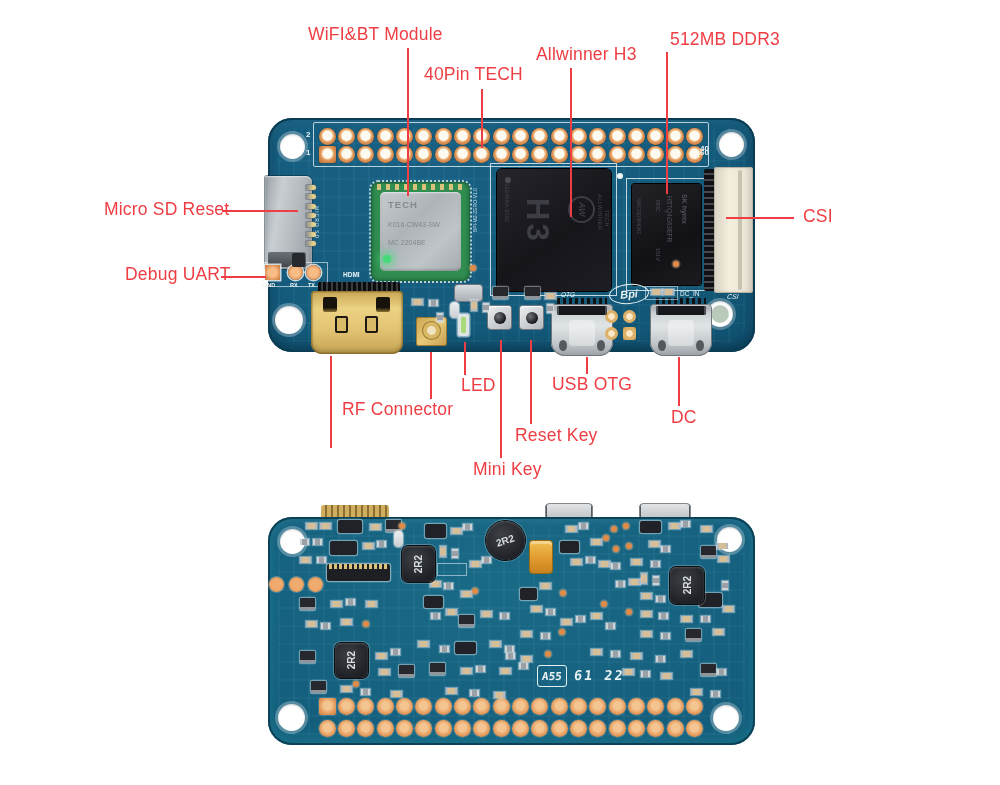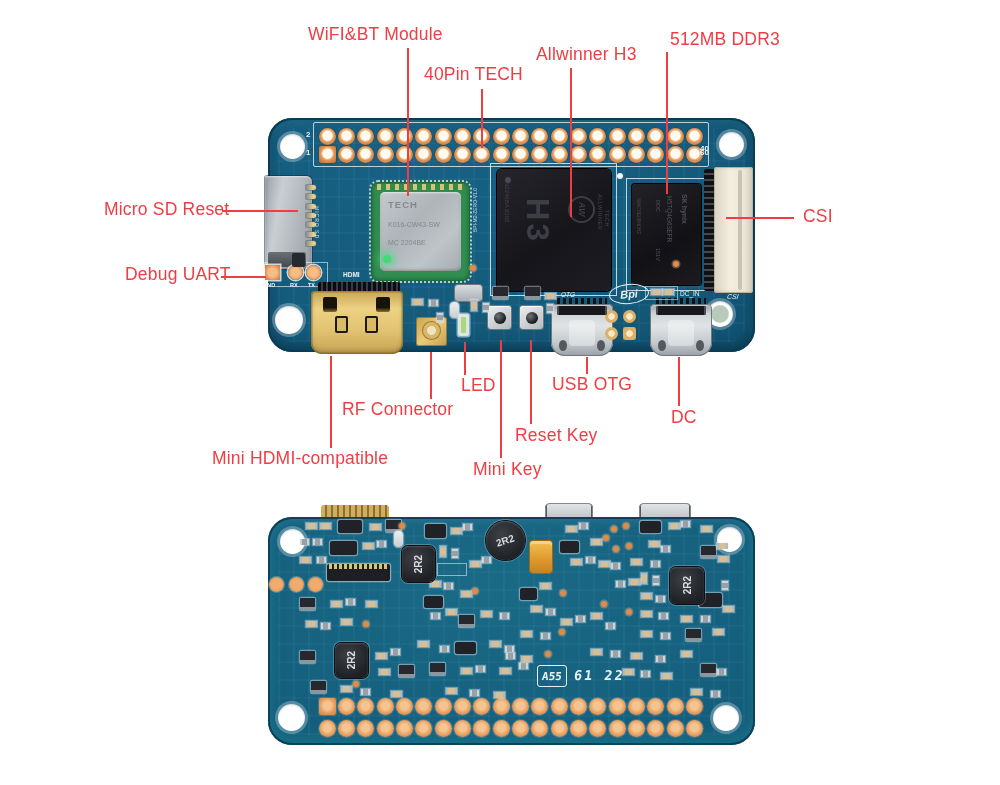--- a/index.html
+++ b/index.html
@@ -325,21 +325,20 @@
   <div class="cline" style="left:222px;top:210px;width:76px;height:2px"></div>
   <div class="callout" style="left:125px;top:264px">Debug UART</div>
   <div class="cline" style="left:221px;top:276px;width:45px;height:2px"></div>
   <div class="callout" style="left:803px;top:206px">CSI</div>
   <div class="cline" style="left:726px;top:217px;width:68px;height:2px"></div>
 
   <div class="callout" style="left:461px;top:375px">LED</div>
   <div class="cline" style="left:464px;top:342px;width:2px;height:33px"></div>
   <div class="callout" style="left:342px;top:399px">RF Connector</div>
   <div class="cline" style="left:430px;top:352px;width:2px;height:47px"></div>
-  <div class="callout" style="left:212px;top:448px">Mini HDMI-compatible</div>
   <div class="cline" style="left:330px;top:356px;width:2px;height:92px"></div>
   <div class="callout" style="left:473px;top:459px">Mini Key</div>
   <div class="cline" style="left:500px;top:340px;width:2px;height:118px"></div>
   <div class="callout" style="left:515px;top:425px">Reset Key</div>
   <div class="cline" style="left:530px;top:340px;width:2px;height:84px"></div>
   <div class="callout" style="left:552px;top:374px">USB OTG</div>
   <div class="cline" style="left:586px;top:357px;width:2px;height:17px"></div>
   <div class="callout" style="left:671px;top:407px">DC</div>
   <div class="cline" style="left:678px;top:357px;width:2px;height:49px"></div>
 

